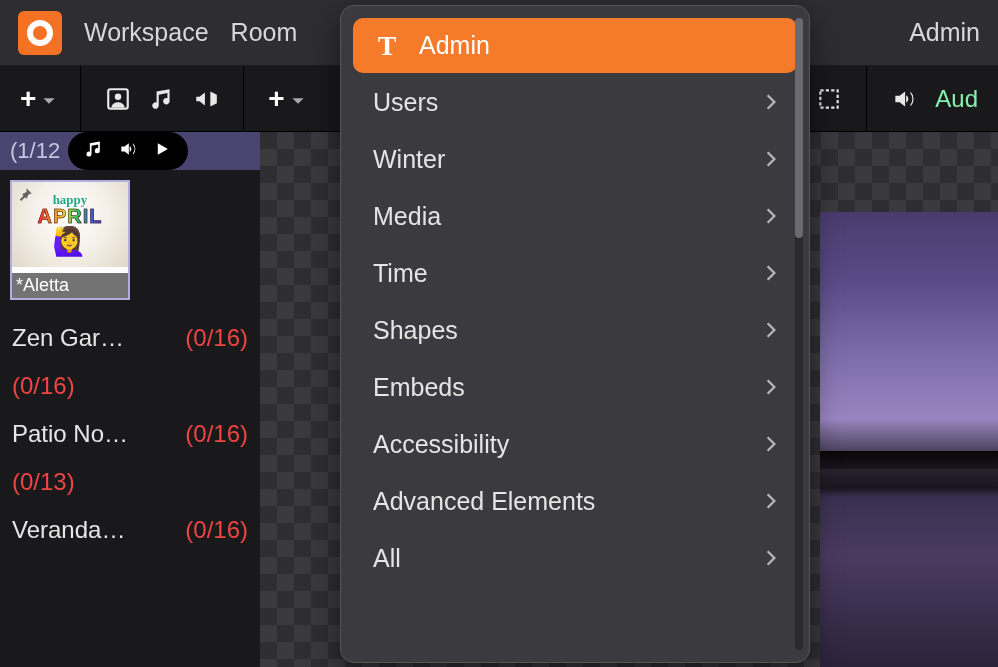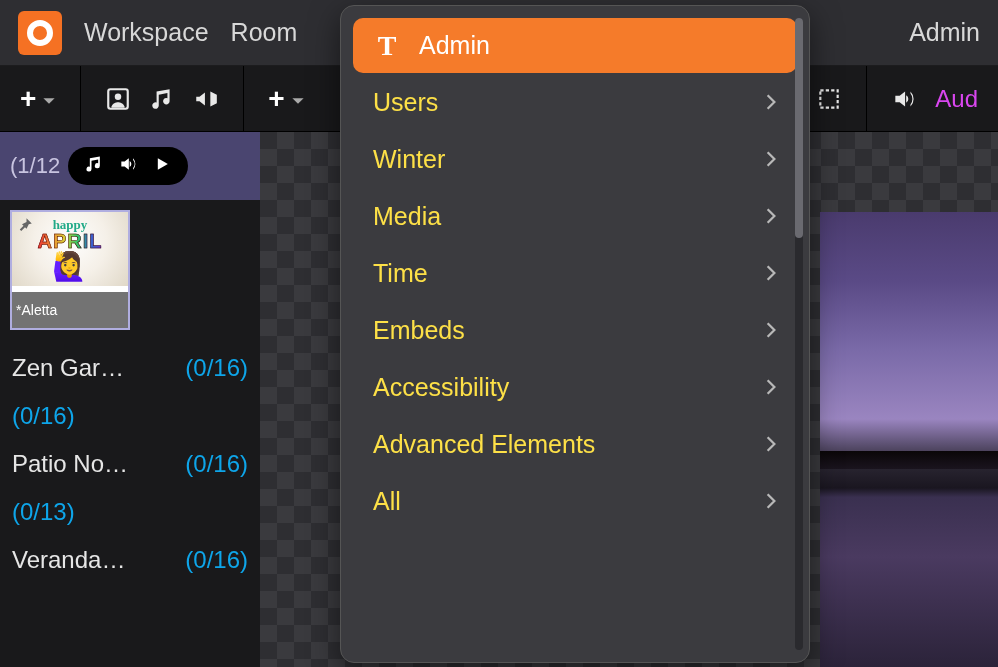--- a/index.html
+++ b/index.html
@@ -62,21 +62,21 @@
     display: flex;
     height: calc(667px - 66px - 66px);
   }
   .sidebar {
     width: 260px;
     background: #19191b;
     display: flex;
     flex-direction: column;
   }
   .room-header {
-    height: 68px;
+    height: 38px;
     background: #4a4570;
     display: flex;
     align-items: center;
     padding: 12px 10px;
     gap: 8px;
   }
   .room-header .count {
     color: #c8c4e0; font-size: 22px;
   }
   .pill {
@@ -111,36 +111,36 @@
   }
   .april-text .happy { font-family: cursive; font-size:13px; color:#2a8; }
   .april-text .april { font-size:20px; font-weight:700; letter-spacing:1px;
     background: linear-gradient(90deg,#e33,#e83,#dc3,#3c6,#36c,#63c);
     -webkit-background-clip: text; background-clip: text; color: transparent;
     -webkit-text-stroke: 0.5px #400;
   }
   .april-text .emoji { font-size:28px; margin-top:2px;}
   .avatar-card .name {
     background: rgba(0,0,0,0.55); color: #fff;
-    font-size: 14px; padding: 10px 4px;
+    font-size: 18px; padding: 2px 4px;
   }
   .room-list {
     padding: 4px 12px;
     font-size: 24px;
   }
   .room-row {
     display: flex; justify-content: space-between;
     padding: 10px 0;
     color: #e6e6e6;
     white-space: nowrap;
   }
   .room-row .rname {
     max-width: 150px; overflow: hidden; text-overflow: ellipsis;
   }
-  .room-row .rcount { color: #0ea5e9; }
+  .room-row .rcount { color: #ef4444; }
 
   .canvas {
     flex: 1;
     position: relative;
     background:
       repeating-conic-gradient(#3a3a3e 0% 25%, #2e2e32 0% 50%) 0 0 / 34px 34px;
   }
   .scene-img {
     position: absolute;
     top: 80px; left: 560px;
@@ -180,37 +180,37 @@
   }
   .dropdown .scroll .thumb{
     position:absolute; top:0; left:0; right:0; height:220px;
     background:#6a6a70; border-radius:4px;
   }
   .dd-item {
     height: 55px;
     display: flex; align-items: center; justify-content: space-between;
     padding: 0 20px;
     font-size: 25px;
-    color: #fde047;
+    color: #e5e5e5;
     border-radius: 10px;
     cursor: pointer;
     margin-bottom: 2px;
   }
   .dd-item.active {
     background: #f57b2a;
     color: #fff;
   }
   .dd-item .left { display:flex; align-items:center; gap:18px;}
   .dd-item .t-icon {
     font-family: Georgia, 'Times New Roman', serif;
     font-weight: 900; font-size: 28px; width:28px; text-align:center;
   }
   .dd-item .chev svg { width:12px; height:18px; fill:#b8b8b8; stroke:#b8b8b8;}
 
-  .tb-right-label { font-size:24px; color:#d946ef;}
+  .tb-right-label { font-size:24px; color:#86efac;}
 </style>
 </head>
 <body>
 
 <div class="topnav">
   <div class="logo">
     <div class="circle"></div>
   </div>
   <div class="nav-item">Workspace</div>
   <div class="nav-item">Room</div>
@@ -375,20 +375,28 @@
     <div class="dd-item">
       <div class="left">
         <span>Time</span>
       </div>
       <span class="chev"><svg viewBox="0 0 10 16">
           <path d="M2 2 L8 8 L2 14" fill="none" stroke-width="2"></path>
         </svg></span>
     </div>
     <div class="dd-item">
       <div class="left">
+        <span>Shapes</span>
+      </div>
+      <span class="chev"><svg viewBox="0 0 10 16">
+          <path d="M2 2 L8 8 L2 14" fill="none" stroke-width="2"></path>
+        </svg></span>
+    </div>
+    <div class="dd-item">
+      <div class="left">
         <span>Embeds</span>
       </div>
       <span class="chev"><svg viewBox="0 0 10 16">
           <path d="M2 2 L8 8 L2 14" fill="none" stroke-width="2"></path>
         </svg></span>
     </div>
     <div class="dd-item">
       <div class="left">
         <span>Accessibility</span>
       </div>

